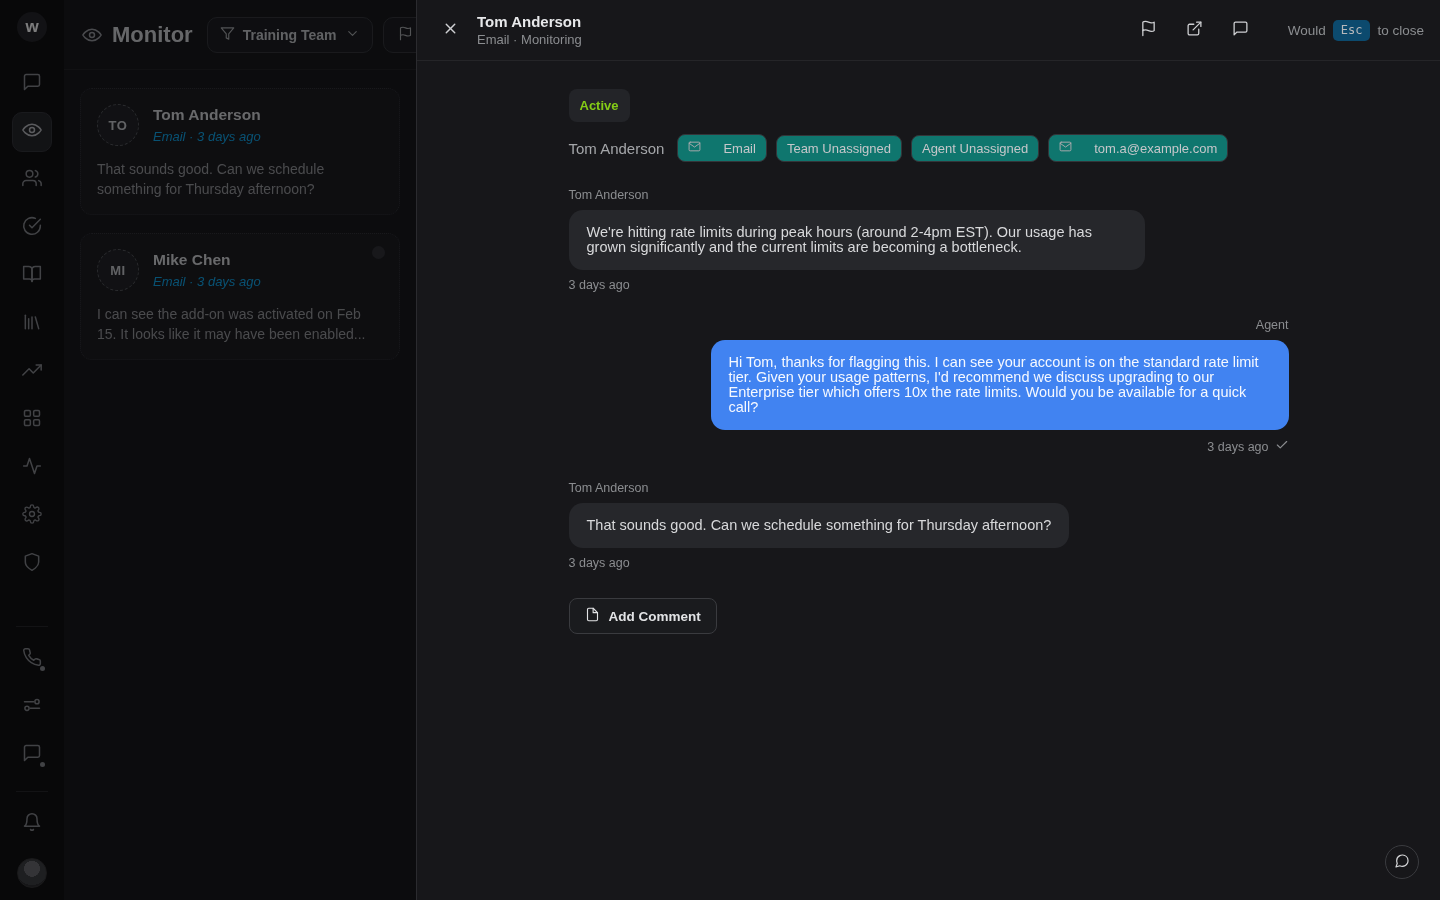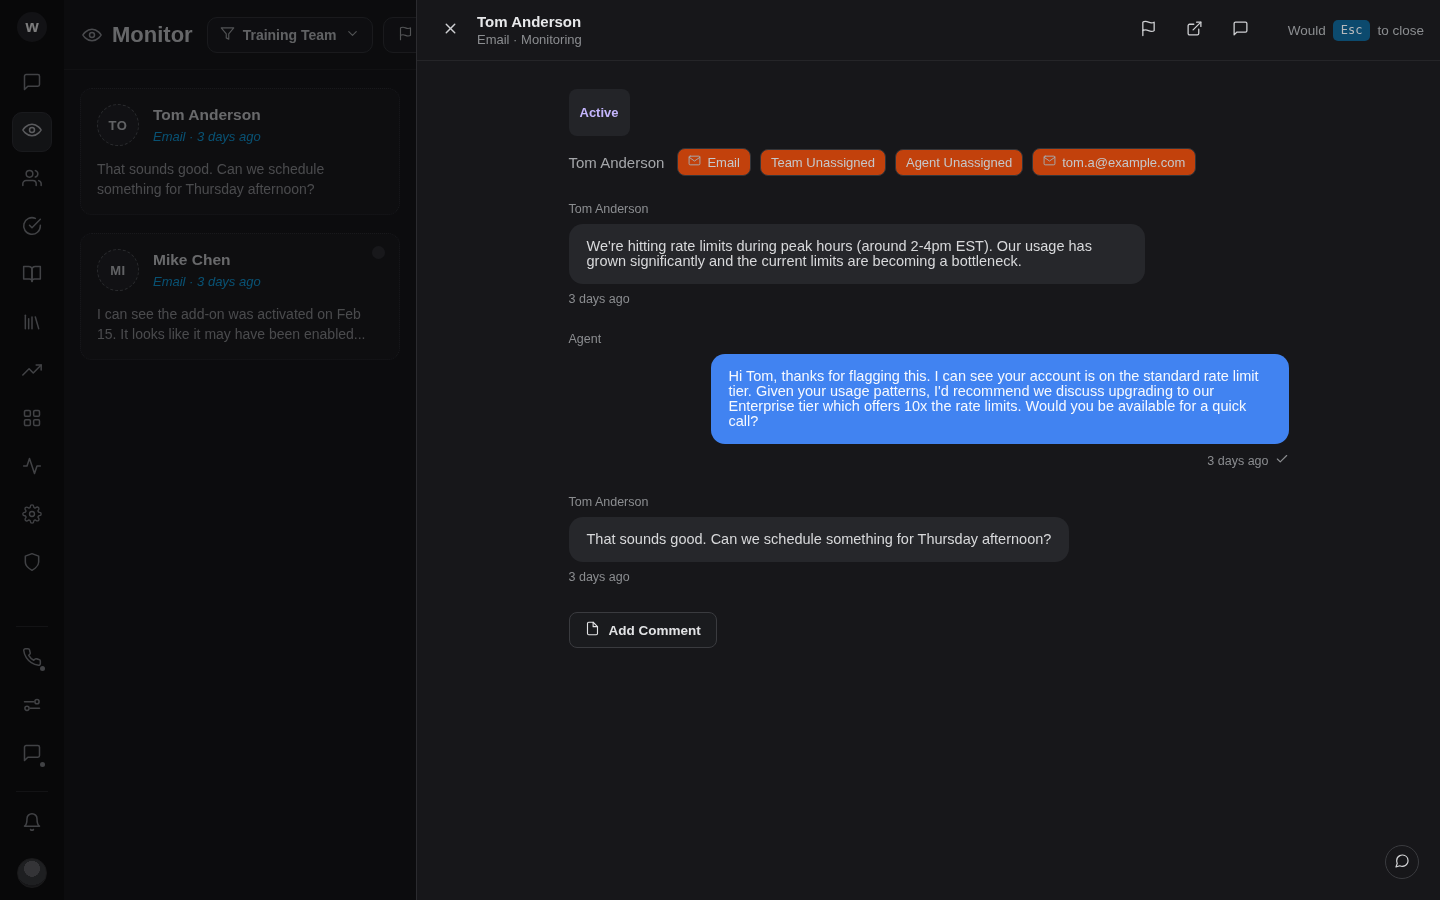--- a/index.html
+++ b/index.html
@@ -68,31 +68,31 @@
   .ph-actions { margin-left:auto; display:flex; align-items:center; gap:16px; }
   .esc-hint { display:flex; align-items:center; gap:7px; font-size:13.5px; color:#8b8d90;
     margin-left:16px; }
   .esc-kbd { background:#0c4a6e; border-radius:5px; padding:3px 8px 4px;
     font-family:"DejaVu Sans Mono", monospace; font-size:12px; color:#b7b8bb; }
 
   .panel-body { flex:1; position:relative; overflow:hidden; }
   .content { width:720px; margin:28px auto 0; }
   .title-row { display:flex; align-items:center; gap:13px; }
   .ticket-title { font-size:19px; font-weight:700; color:#f2f3f5; letter-spacing:.1px; }
-  .status-badge { background:#232428; color:#c4b5fd; font-size:13px; font-weight:600;
-    border-radius:8px; padding:16px 11px; }
+  .status-badge { background:#232428; color:#84cc16; font-size:13px; font-weight:600;
+    border-radius:8px; padding:9px 11px; }
   .meta-row { display:flex; align-items:center; gap:9px; margin-top:12px; flex-wrap:wrap; }
   .customer-name { font-size:15px; color:#a4a6a9; margin-right:4px; }
-  .meta-pill { display:inline-flex; align-items:center; gap:6px; background:#c2410c;
+  .meta-pill { display:inline-flex; align-items:center; gap:22px; background:#0f766e;
     border:1px solid #343539; border-radius:8px; padding:5px 10px; font-size:13px; color:#c6c7ca; }
   .meta-pill svg { width:13px; height:13px; color:#a8aaad; }
 
   .msg { margin-top:26px; }
   .sender { font-size:12.5px; color:#8b8d90; margin-bottom:8px; }
-  .msg.right .sender { text-align:left;margin-top:17px; }
+  .msg.right .sender { text-align:right;margin-top:17px; }
   .bubble { border-radius:14px; padding:15px 18px; font-size:14.5px; line-height:15px;
     width:fit-content; }
   .bubble.left { background:#26272b; color:#d8d9db; max-width:576px; }
   .bubble.right { background:#4183f1; color:#f6f9ff; max-width:578px; margin-left:auto; }
   .time { font-size:12.5px; color:#8b8d90; margin-top:8px; display:flex; align-items:center; gap:6px; }
   .msg.right .time { justify-content:flex-end; }
   .time svg { width:14px; height:14px; color:#8b8d90; }
 
   .add-comment { margin-top:28px; display:inline-flex; align-items:center; gap:9px;
     padding:8px 15px; border-radius:8px; border:1px solid #3a3b3f; background:#1a1b1e;

